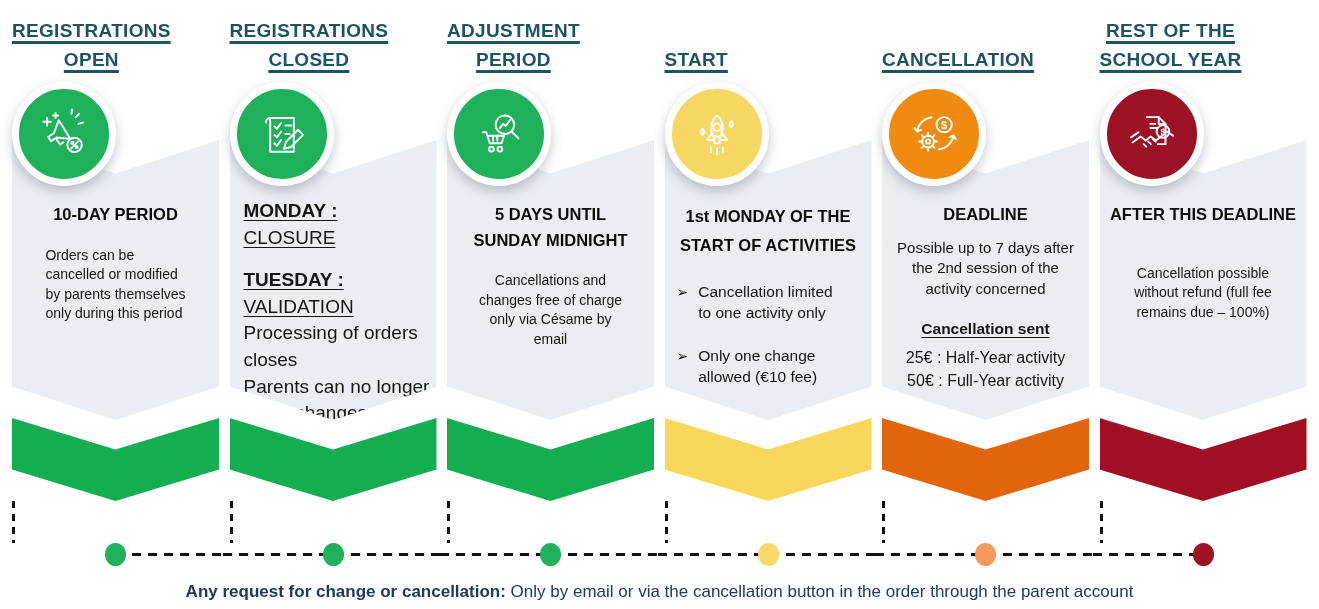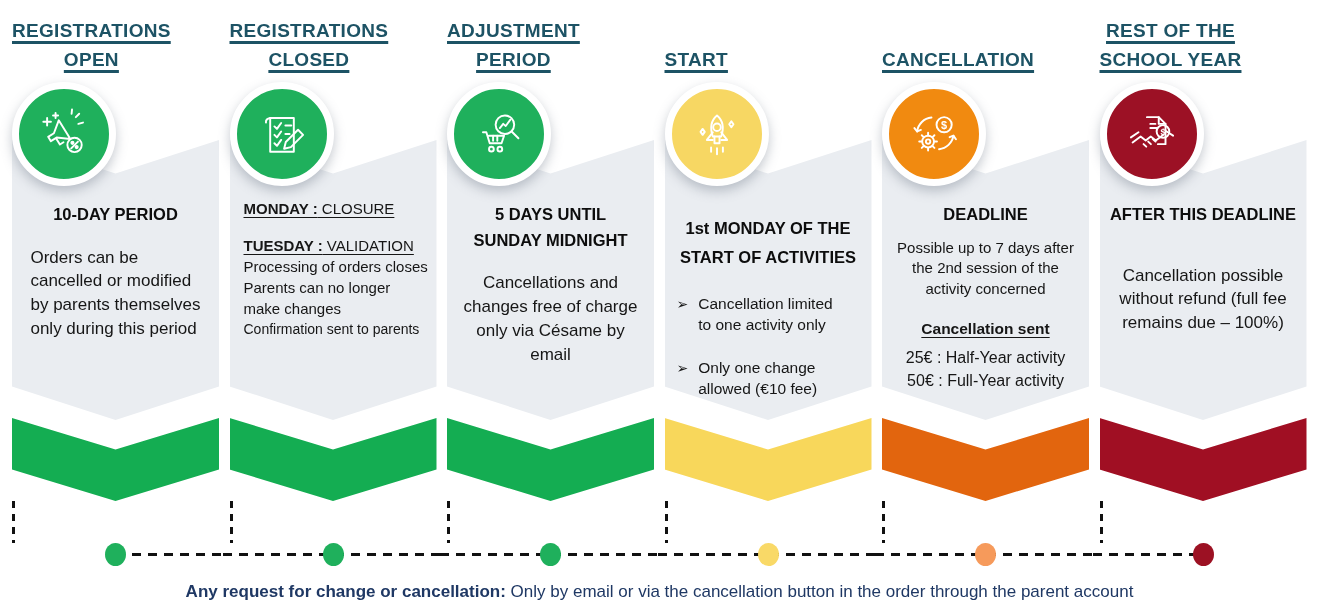--- a/index.html
+++ b/index.html
@@ -18,24 +18,24 @@
           z-index:2;flex:0 0 auto;}
   .circle svg{display:block;}
   svg text{font-family:"Liberation Sans",sans-serif;font-weight:700;}
 
   .card{width:100%;max-width:207px;height:280px;margin-top:-46px;background:var(--card);
         clip-path:polygon(0 0,50% 12%,100% 0,100% 88%,50% 100%,0 88%);z-index:1;}
   .inner{padding:62px 4px 0;text-align:center;color:#161616;}
   .inner.left{text-align:left;padding:58px 6px 0 14px;}
 
   .h{font-weight:700;font-size:16.5px;line-height:1.55;white-space:pre-line;color:#0d0d0d;}
-  .h.tall{line-height:1.75;margin-top:12px;}
-  .p{font-size:17px;line-height:1.4;white-space:pre-line;margin-top:18px;}
+  .h.tall{line-height:1.75;}
+  .p{font-size:14px;line-height:1.4;white-space:pre-line;margin-top:18px;}
   .p.inlineblk{display:inline-block;text-align:left;}
-  .sub{font-size:15px;line-height:1.4;}
+  .sub{font-size:19px;line-height:1.4;}
   .sub .lab{font-weight:700;text-decoration:underline;text-underline-offset:3px;}
   .sub .val{text-decoration:underline;text-underline-offset:3px;}
   .note{font-size:14px;margin-top:2px;}
   .gap16{margin-top:16px;}
   .bullets{text-align:left;padding-left:8px;}
   .bullet{display:flex;gap:10px;margin-top:22px;font-size:15.5px;line-height:1.35;}
   .bullet .glyph{flex:0 0 auto;font-size:14px;line-height:1.5;}
   .bullet .txt{white-space:pre-line;}
   .fees-title{font-weight:700;font-size:15.5px;text-decoration:underline;text-underline-offset:3px;margin-top:20px;}
   .fees{font-size:16px;line-height:1.45;white-space:pre-line;margin-top:8px;}

